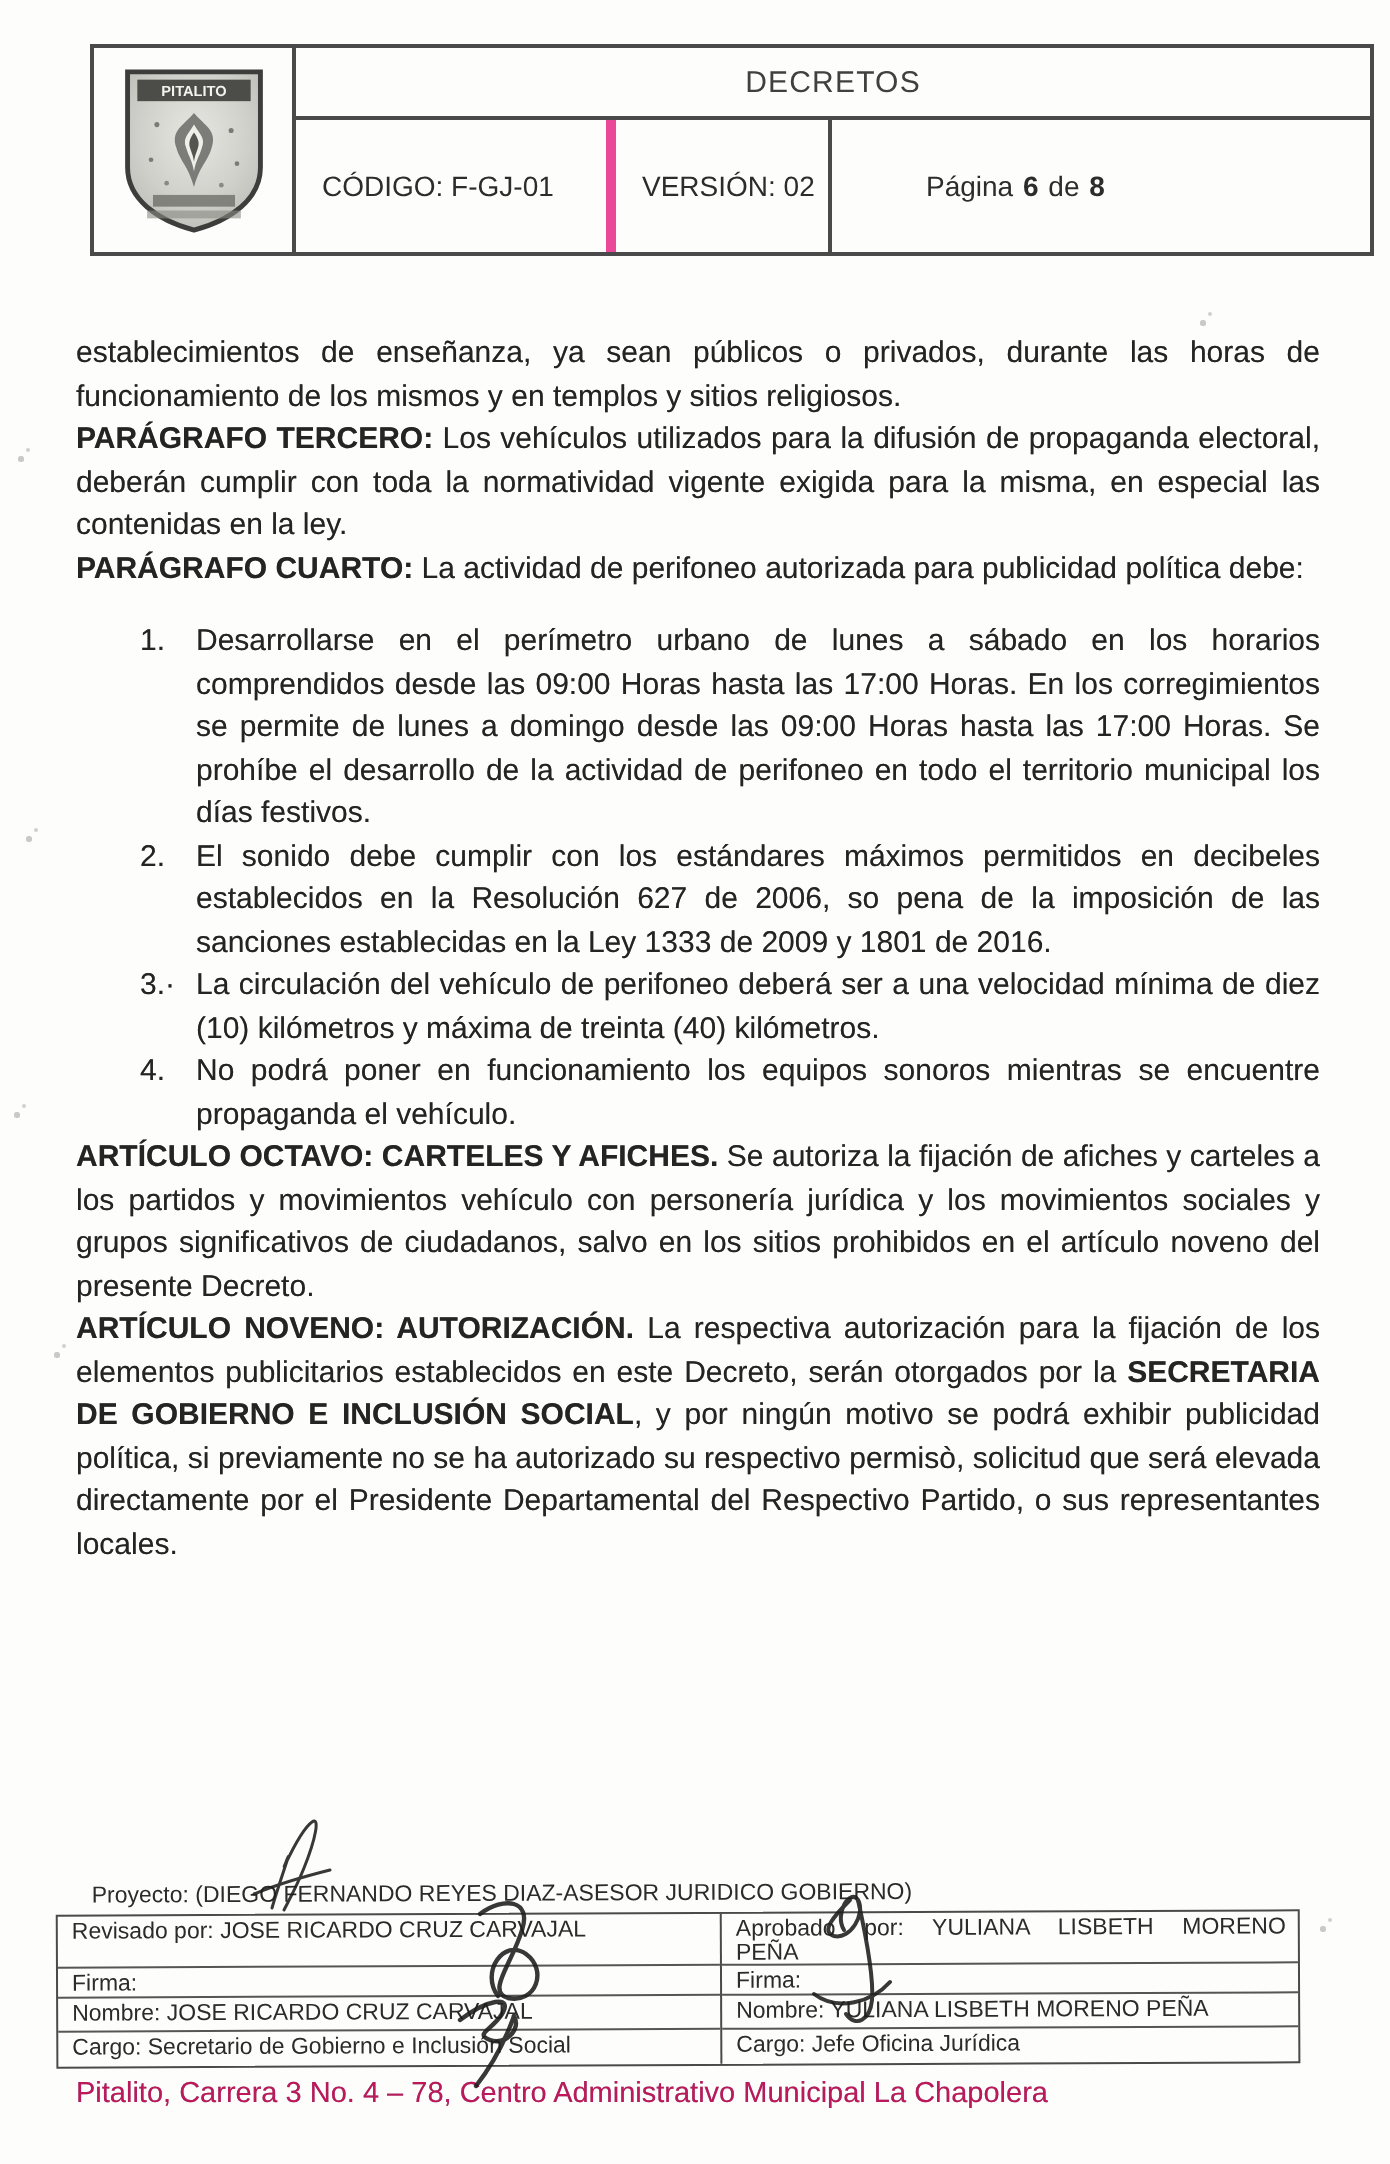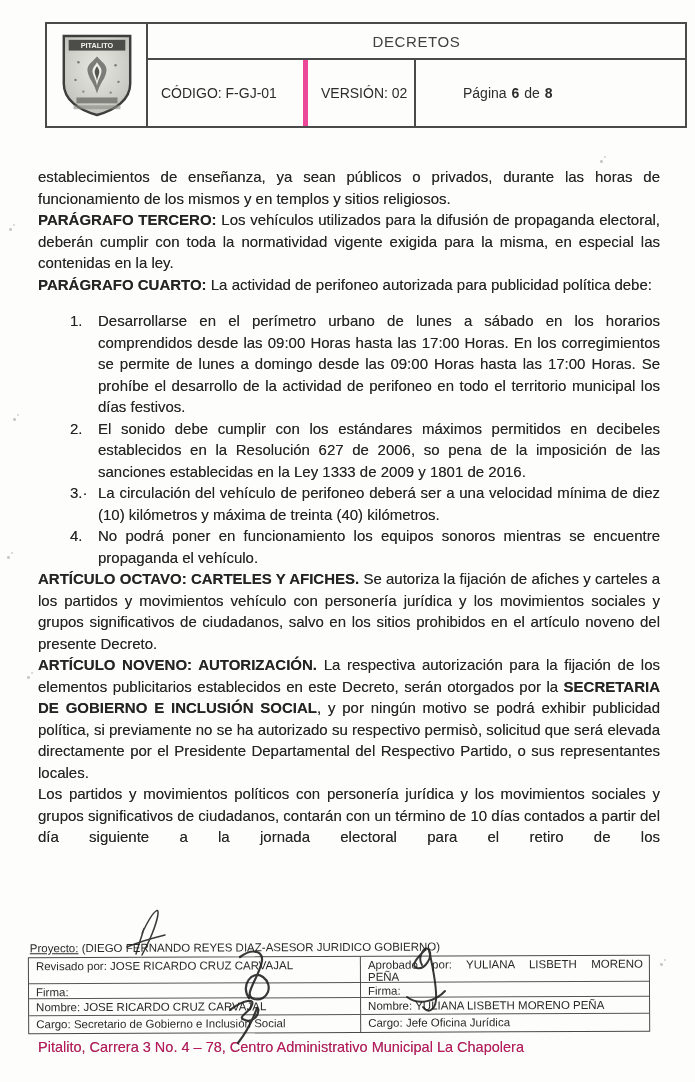--- a/index.html
+++ b/index.html
@@ -36,21 +36,21 @@
   .list-num{width:28px;flex:none;}
   .list-text{flex:1;text-align:justify;}
   .mt-ao{margin-top:27px;}
   .mt-an{margin-top:17px;}
   .mt-final{margin-top:20px;text-align-last:justify;}
   .lead{font-weight:bold;}
   
   .footer{position:absolute;left:28px;top:941px;width:624px;
     font-size:11.5px;line-height:12px;transform:rotate(-0.25deg);color:#2b2b2b;}
   .proyecto{margin:0 0 3px 2px;}
-  .proyecto .plabel{text-decoration:underline;}
+  .proyecto .plabel{margin-left:16px;}
   .sig-table{width:622px;border:1.5px solid #4a4a4a;display:grid;
     grid-template-columns:332px 1fr;box-sizing:border-box;background:transparent;}
   .sig-col-left{border-right:1.5px solid #4a4a4a;}
   .s-row{border-bottom:1.4px solid #555;padding:2px 6px 0 7px;box-sizing:border-box;
     overflow:hidden;}
   .s-r1{height:26px;}
   .s-r2{height:15px;}
   .s-r3{height:17px;}
   .s-r4{height:17px;border-bottom:none;}
   .just{text-align:justify;word-spacing:6px;}
@@ -133,21 +133,20 @@
       </div>
     </div>
 
     <p class="mt-ao"><span class="lead">ARTÍCULO OCTAVO: CARTELES Y AFICHES.</span>
       <span>Se autoriza la fijación de afiches y carteles a los partidos y movimientos vehículo con personería jurídica y los movimientos sociales y grupos significativos de ciudadanos, salvo en los sitios prohibidos en el artículo noveno del presente Decreto.</span></p>
 
     <p class="mt-an"><span class="lead">ARTÍCULO NOVENO: AUTORIZACIÓN.</span>
       <span>La respectiva autorización para la fijación de los elementos publicitarios establecidos en este Decreto, serán otorgados por la</span>
       <span class="lead">SECRETARIA DE GOBIERNO E INCLUSIÓN SOCIAL</span><span>, y por ningún motivo se podrá exhibir publicidad política, si previamente no se ha autorizado su respectivo permisò, solicitud que será elevada directamente por el Presidente Departamental del Respectivo Partido, o sus representantes locales.</span></p>
 
-    <p class="mt-final">Los partidos y movimientos políticos con personería jurídica y los movimientos sociales y grupos significativos de ciudadanos, contarán con un término de 10 días contados a partir del día siguiente a la jornada electoral para el retiro de los</p>
   </div>
 
   <div class="footer">
     <div class="proyecto"><span class="plabel">Proyecto:</span>
       <span>(DIEGO FERNANDO REYES DIAZ-ASESOR JURIDICO GOBIERNO)</span></div>
     <div class="sig-table">
       <div class="sig-col-left">
         <div class="s-row s-r1">Revisado por: JOSE RICARDO CRUZ CARVAJAL</div>
         <div class="s-row s-r2">Firma:</div>
         <div class="s-row s-r3">Nombre: JOSE RICARDO CRUZ CARVAJAL</div>

